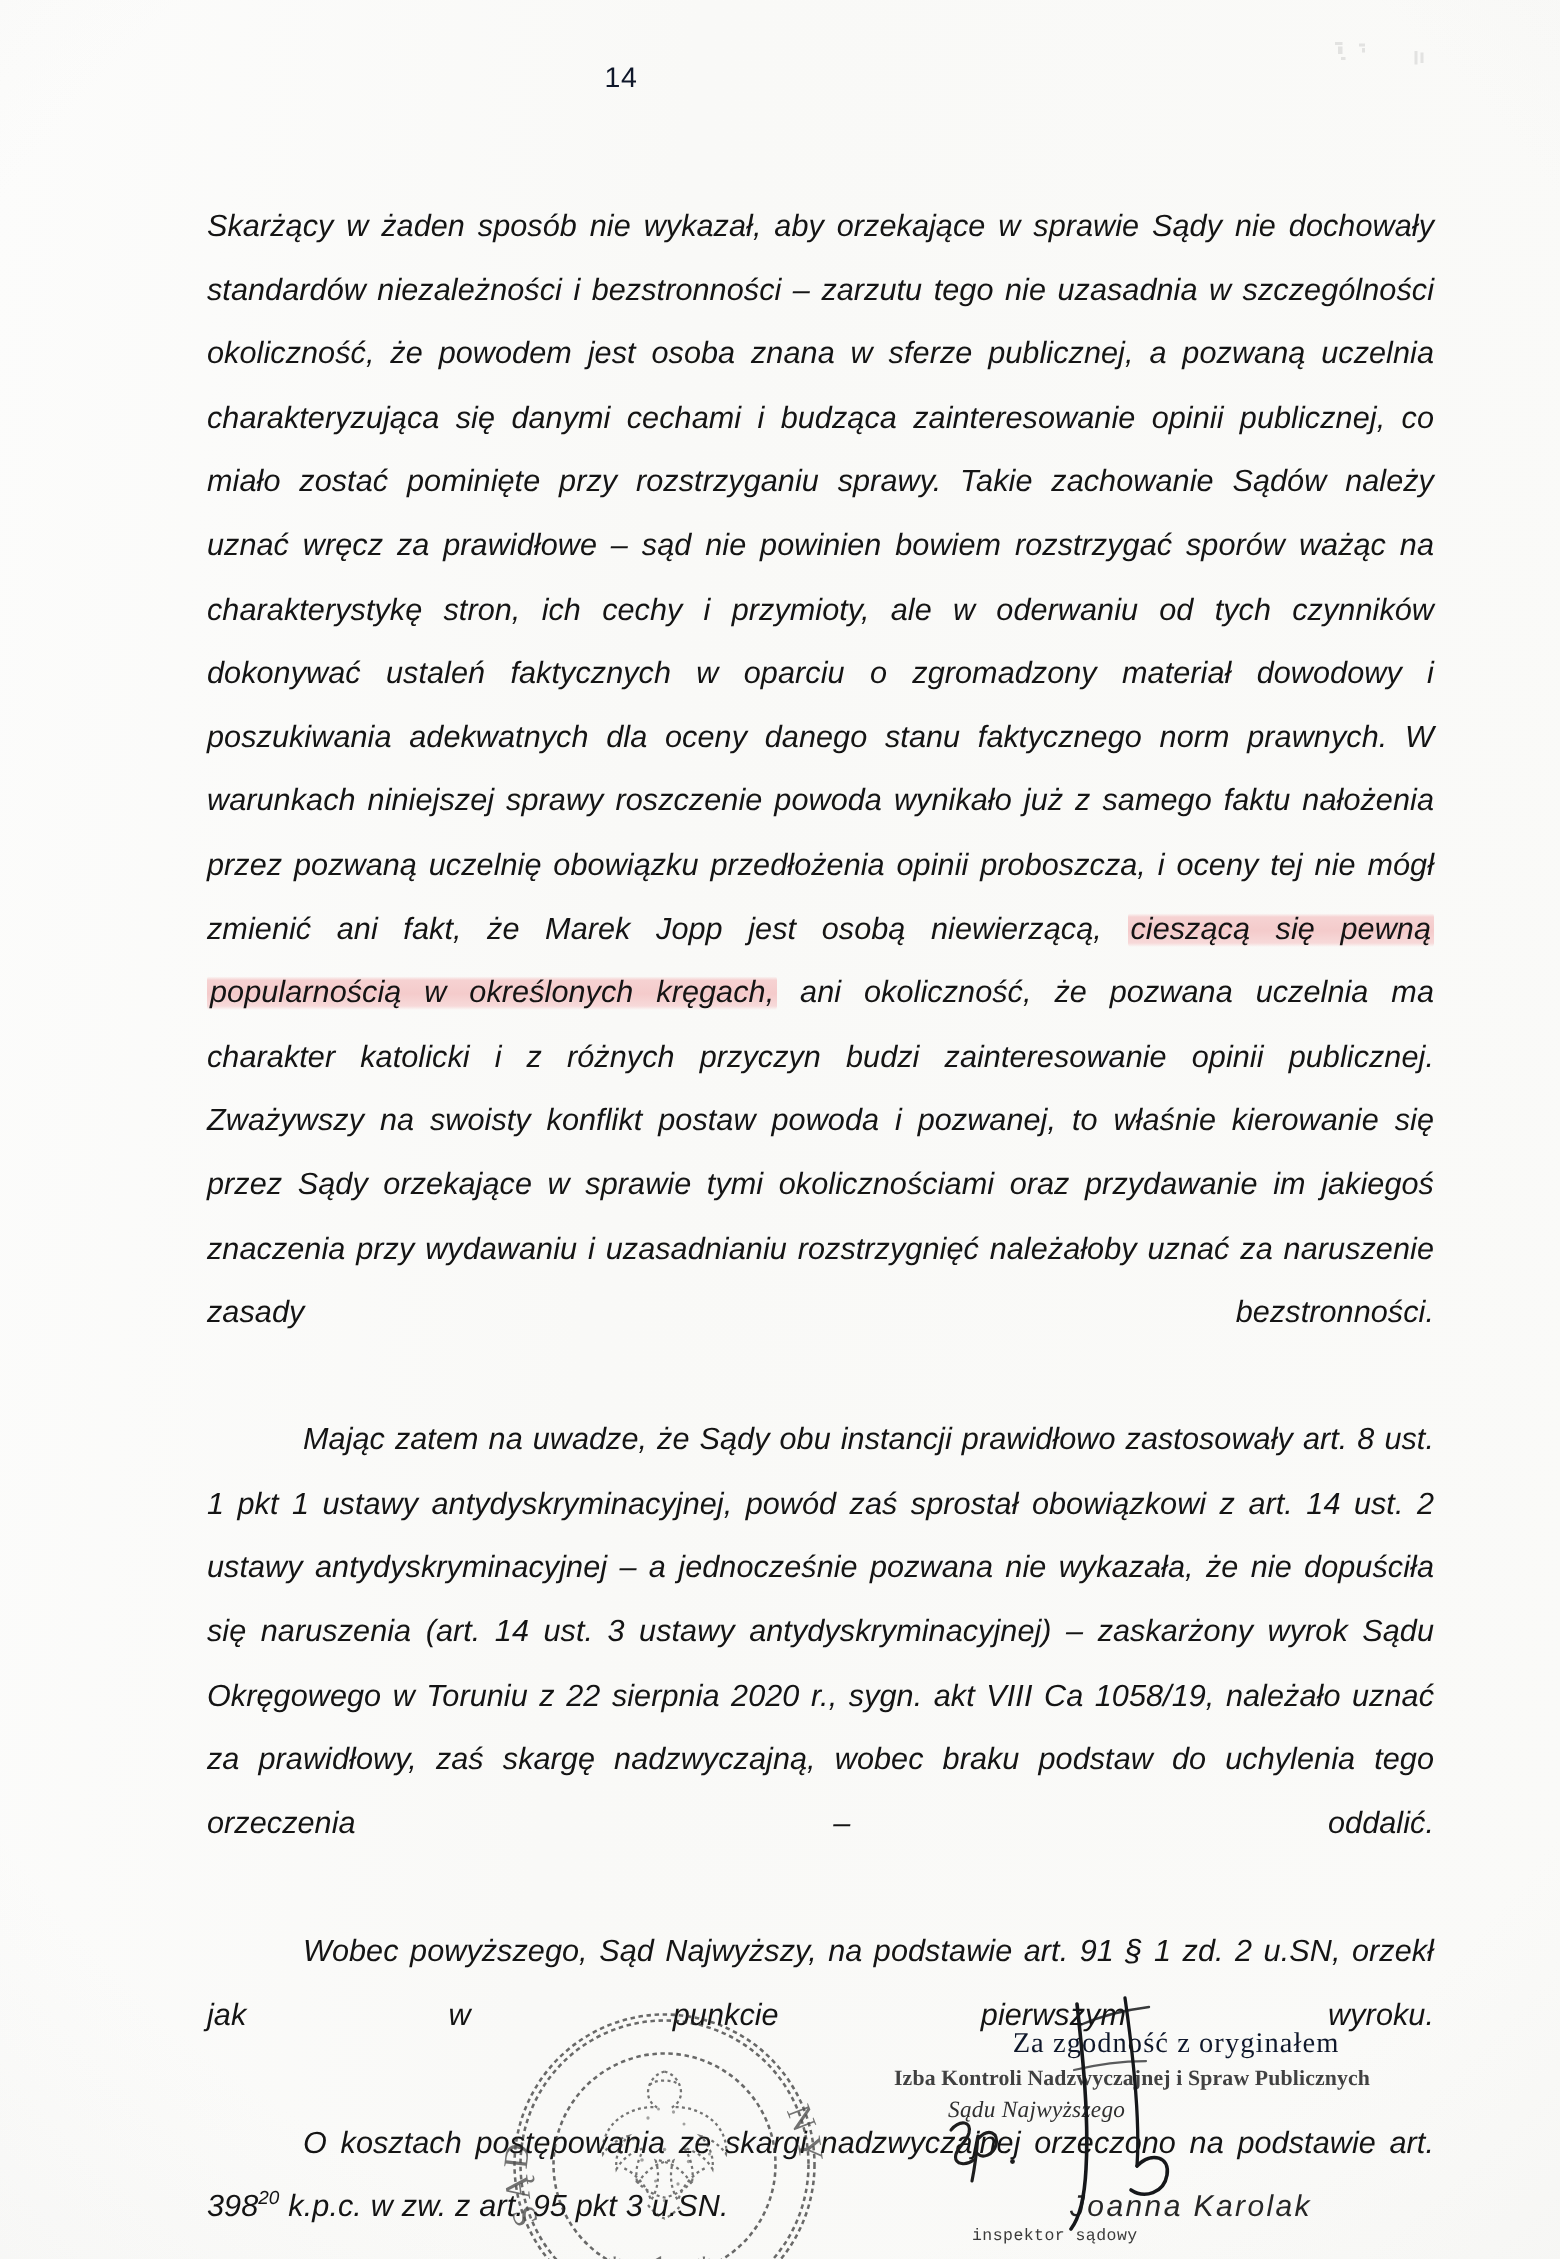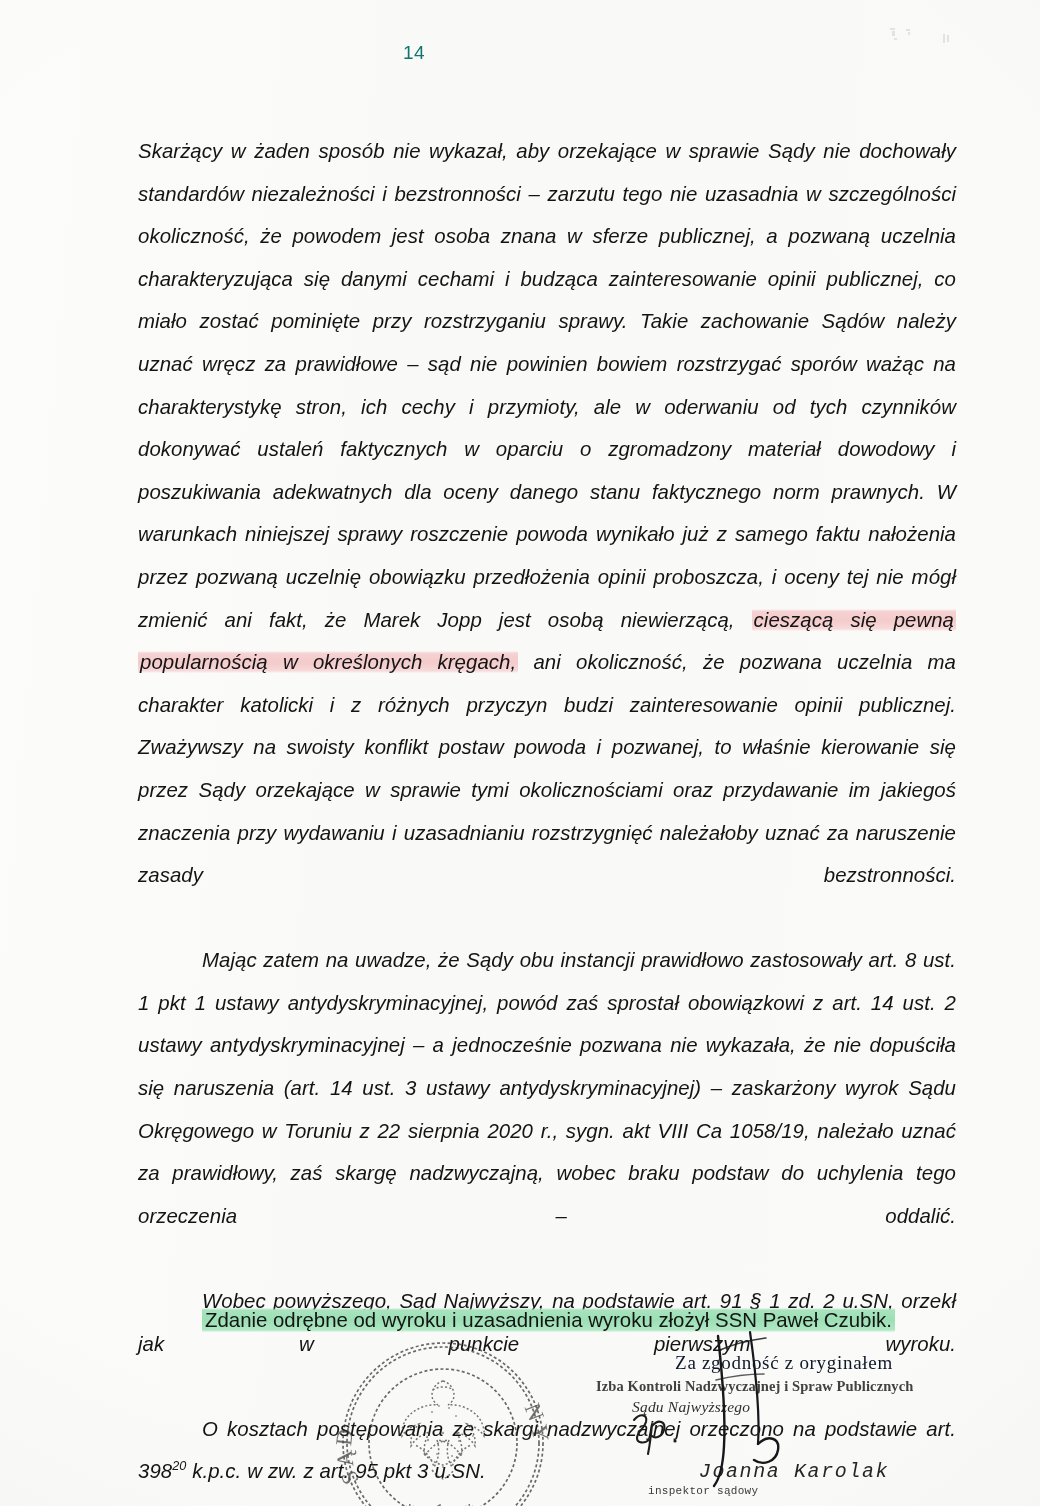--- a/index.html
+++ b/index.html
@@ -34,21 +34,21 @@
   }
 
   #page-number {
     position: absolute;
     top: 42px;
     left: 0;
     width: 828px;
     text-align: center;
     font-size: 19px;
     letter-spacing: 0.4px;
-    color: #0f766e;
+    color: #0f172a;
   }
 
   #body-text {
     position: absolute;
     top: 130px;
     left: 138px;
     width: 818px;
   }
 
   p.para {
@@ -162,21 +162,21 @@
   .stamp-l3 {
     font-family: "Liberation Serif", serif;
     font-size: 15.5px;
     letter-spacing: 0.2px;
     color: #2f2f2f;
     margin-top: 3px;
     margin-left: 22px;
     font-style: italic;
   }
   .stamp-name {
-    font-family: Liberation Mono, monospace;
+    font-family: Liberation Sans, sans-serif;
     font-style: italic;
     font-size: 20px;
     letter-spacing: 1.6px;
     color: #262626;
     text-align: center;
     margin-top: 44px;
     margin-left: 38px;
   }
   .stamp-role {
     font-family: Liberation Mono, monospace;
@@ -252,21 +252,20 @@
     <p class="para"><span>Skarżący w żaden sposób nie wykazał, aby orzekające w sprawie Sądy nie dochowały standardów niezależności i bezstronności – zarzutu tego nie uzasadnia w szczególności okoliczność, że powodem jest osoba znana w sferze publicznej, a pozwaną uczelnia charakteryzująca się danymi cechami i budząca zainteresowanie opinii publicznej, co miało zostać pominięte przy rozstrzyganiu sprawy. Takie zachowanie Sądów należy uznać wręcz za prawidłowe – sąd nie powinien bowiem rozstrzygać sporów ważąc na charakterystykę stron, ich cechy i przymioty, ale w oderwaniu od tych czynników dokonywać ustaleń faktycznych w oparciu o zgromadzony materiał dowodowy i poszukiwania adekwatnych dla oceny danego stanu faktycznego norm prawnych. W warunkach niniejszej sprawy roszczenie powoda wynikało już z samego faktu nałożenia przez pozwaną uczelnię obowiązku przedłożenia opinii proboszcza, i oceny tej nie mógł zmienić ani fakt, że Marek Jopp jest osobą niewierzącą, </span><span class="hl-pink">cieszącą się pewną popularnością w określonych kręgach,</span><span> ani okoliczność, że pozwana uczelnia ma charakter katolicki i z różnych przyczyn budzi zainteresowanie opinii publicznej. Zważywszy na swoisty konflikt postaw powoda i pozwanej, to właśnie kierowanie się przez Sądy orzekające w sprawie tymi okolicznościami oraz przydawanie im jakiegoś znaczenia przy wydawaniu i uzasadnianiu rozstrzygnięć należałoby uznać za naruszenie zasady bezstronności.</span></p>
 
     <p class="para indent"><span>Mając zatem na uwadze, że Sądy obu instancji prawidłowo zastosowały art. 8 ust. 1 pkt 1 ustawy antydyskryminacyjnej, powód zaś sprostał obowiązkowi z art. 14 ust. 2 ustawy antydyskryminacyjnej – a jednocześnie pozwana nie wykazała, że nie dopuściła się naruszenia (art. 14 ust. 3 ustawy antydyskryminacyjnej) – zaskarżony wyrok Sądu Okręgowego w Toruniu z 22 sierpnia 2020 r., sygn. akt VIII Ca 1058/19, należało uznać za prawidłowy, zaś skargę nadzwyczajną, wobec braku podstaw do uchylenia tego orzeczenia – oddalić.</span></p>
 
     <p class="para indent"><span>Wobec powyższego, Sąd Najwyższy, na podstawie art. 91 § 1 zd. 2 u.SN, orzekł jak w punkcie pierwszym wyroku.</span></p>
 
     <p class="para indent nostretch"><span>O kosztach postępowania ze skargi nadzwyczajnej orzeczono na podstawie art. 398</span><sup class="fn">20</sup><span> k.p.c. w zw. z art. 95 pkt 3 u.SN.</span></p>
 
   </div>
 
-  <div id="dissent-line"><span class="hl-green">Zdanie odrębne od wyroku i uzasadnienia wyroku złożył SSN Paweł Czubik.</span></div>
 
   <div id="court-seal">
     <svg viewBox="0 0 214 214" xmlns="http://www.w3.org/2000/svg">
       <defs>
         <path id="ringpathL" d="M 26 150 A 82 82 0 0 1 34 58" fill="none"></path>
         <path id="ringpathR" d="M 182 62 A 82 82 0 0 1 188 148" fill="none"></path>
       </defs>
       <g fill="none" stroke="#2b2b2b" stroke-width="1.7" stroke-dasharray="3 2.4" opacity="0.85">
         <circle cx="107" cy="107" r="100"></circle>
         <circle cx="107" cy="107" r="96"></circle>

